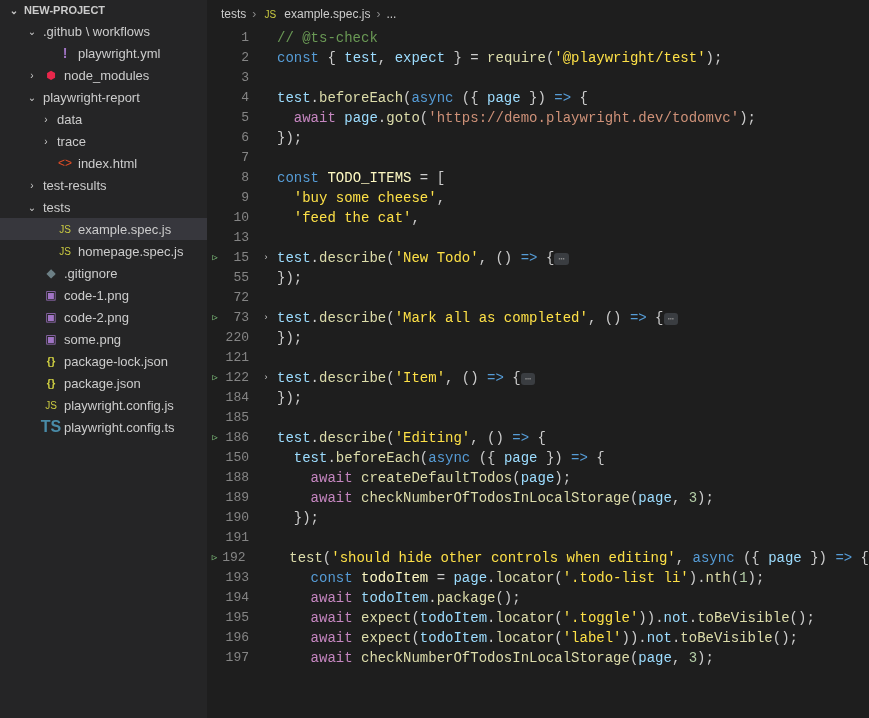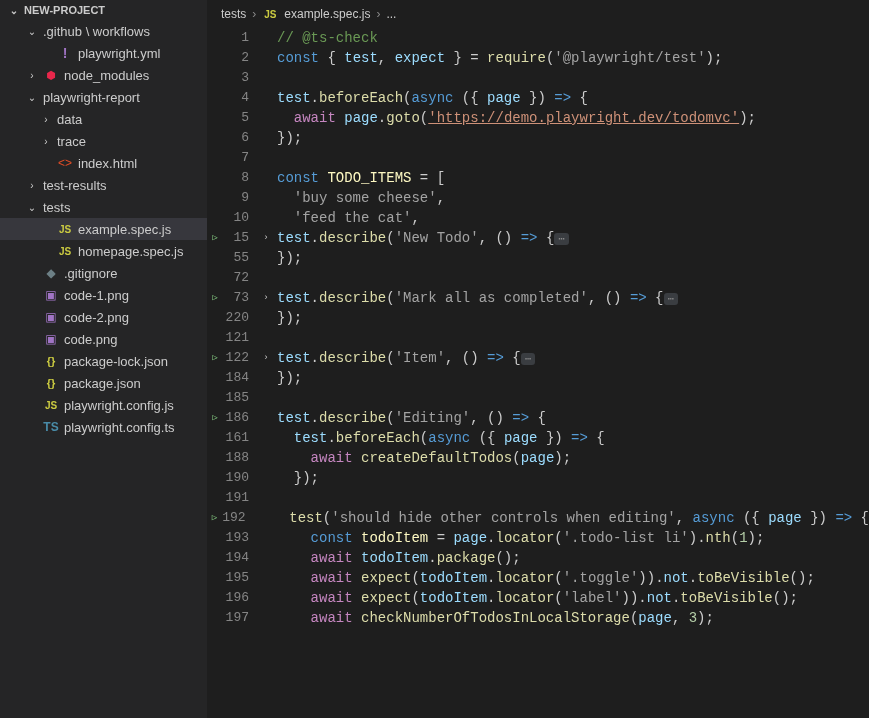--- a/index.html
+++ b/index.html
@@ -5,22 +5,22 @@
 *{margin:0;padding:0;box-sizing:border-box}
 body{font-family:'Segoe UI',Tahoma,sans-serif;font-size:13px;background:#1e1e1e;color:#cccccc;width:869px;height:718px;overflow:hidden;display:flex}
 .sidebar{width:207px;background:#252526;overflow-y:auto;flex-shrink:0}
 .sidebar-title{padding:4px 8px 4px 8px;font-size:11px;font-weight:700;color:#cccccc;display:flex;align-items:center;gap:4px}
 .tree-item{padding:2px 0 2px 14px;display:flex;align-items:center;gap:5px;font-size:13px;color:#cccccc;cursor:pointer;height:22px;white-space:nowrap}
 .tree-item.selected{background:#37373d}
 .tree-item.indent-1{padding-left:26px}
 .tree-item.indent-2{padding-left:40px}
 .chevron{width:12px;display:inline-flex;justify-content:center;font-size:10px;color:#cccccc}
 .icon{width:16px;height:16px;display:inline-flex;align-items:center;justify-content:center;font-size:12px}
-.icon-js{color:#cbcb41;font-weight:bold;font-size:10px}
-.icon-ts{color:#498ba7;font-weight:bold;font-size:12px}
+.icon-js{color:#cbcb41;font-weight:normal;font-size:10px}
+.icon-ts{color:#498ba7;font-weight:bold;font-size:16px}
 .icon-yml{color:#a074c4;font-weight:bold;font-size:14px}
 .icon-json{color:#cbcb41;font-weight:bold;font-size:11px}
 .icon-html{color:#e44d26;font-size:12px}
 .icon-git{color:#6d8086;font-size:12px}
 .icon-img{color:#a074c4;font-size:12px}
 .icon-mod{color:#e8274b;font-size:11px}
 .editor{flex:1;display:flex;flex-direction:column;background:#1e1e1e;overflow:hidden}
 .breadcrumb{padding:6px 14px;font-size:12px;color:#cccccc;display:flex;align-items:center;gap:6px}
 .breadcrumb .sep{color:#888}
 .code-area{flex:1;overflow:auto;font-family:Consolas,'Courier New',monospace;font-size:14px;line-height:20px}
@@ -29,24 +29,24 @@
 .gutter-num{width:36px;text-align:right;color:#858585;padding-right:10px;font-size:13px}
 .gutter-fold{width:14px;display:flex;align-items:center;justify-content:center;color:#c5c5c5;font-size:9px}
 .code-content{flex:1;white-space:pre;padding-left:4px}
 .play{color:#89d185;font-size:9px;cursor:pointer}
 .line.active{background:#2a2a2f}
 .c-comment{color:#6a9955}
 .c-keyword{color:#569cd6}
 .c-fn{color:#dcdcaa}
 .c-var{color:#9cdcfe}
 .c-const{color:#fef9c3}
-.c-string{color:#a3a3a3}
+.c-string{color:#fde047}
 .c-num{color:#b5cea8}
 .c-punct{color:#cccccc}
-.c-url{color:#ce9178;text-decoration:underline}
+.c-url{color:#ce9178;}
 .ellipsis{color:#888;background:#3a3d41;border-radius:3px;padding:0 4px;font-size:11px}
 .muted{color:#c586c0}
 </style>
 </head>
 <body>
 
 <div class="sidebar">
   <div class="sidebar-title">
     <span class="chevron">⌄</span>
     <span>NEW-PROJECT</span>
@@ -112,21 +112,21 @@
         <span>code-1.png</span>
       </div>
       <div class="tree-item indent-1">
         <span class="chevron"></span>
         <span class="icon icon-img">▣</span>
         <span>code-2.png</span>
       </div>
       <div class="tree-item indent-1">
         <span class="chevron"></span>
         <span class="icon icon-img">▣</span>
-        <span>code.png</span>
+        <span>some.png</span>
       </div>
       <div class="tree-item indent-1">
         <span class="chevron"></span>
         <span class="icon icon-json">{}</span>
         <span>package-lock.json</span>
       </div>
       <div class="tree-item indent-1">
         <span class="chevron"></span>
         <span class="icon icon-json">{}</span>
         <span>package.json</span>
@@ -208,20 +208,26 @@
         <div class="gutter-fold"></div>
         <div class="code-content"><span class="c-punct">  </span><span class="c-string">'buy some cheese'</span><span class="c-punct">,</span></div>
       </div>
       <div class="line">
         <div class="gutter-run"></div>
         <div class="gutter-num">10</div>
         <div class="gutter-fold"></div>
         <div class="code-content"><span class="c-punct">  </span><span class="c-string">'feed the cat'</span><span class="c-punct">,</span></div>
       </div>
       <div class="line">
+        <div class="gutter-run"></div>
+        <div class="gutter-num">13</div>
+        <div class="gutter-fold"></div>
+        <div class="code-content"></div>
+      </div>
+      <div class="line">
         <div class="gutter-run">
           <span class="play">▷</span>
         </div>
         <div class="gutter-num">15</div>
         <div class="gutter-fold">
           <span>›</span>
         </div>
         <div class="code-content"><span class="c-var">test</span><span class="c-punct">.</span><span class="c-fn">describe</span><span class="c-punct">(</span><span class="c-string">'New Todo'</span><span class="c-punct">, () </span><span class="c-keyword">=&gt;</span><span class="c-punct"> {</span><span class="ellipsis">⋯</span></div>
       </div>
       <div class="line">
@@ -283,29 +289,35 @@
       <div class="line">
         <div class="gutter-run">
           <span class="play">▷</span>
         </div>
         <div class="gutter-num">186</div>
         <div class="gutter-fold"></div>
         <div class="code-content"><span class="c-var">test</span><span class="c-punct">.</span><span class="c-fn">describe</span><span class="c-punct">(</span><span class="c-string">'Editing'</span><span class="c-punct">, () </span><span class="c-keyword">=&gt;</span><span class="c-punct"> {</span></div>
       </div>
       <div class="line">
         <div class="gutter-run"></div>
-        <div class="gutter-num">161</div>
+        <div class="gutter-num">150</div>
         <div class="gutter-fold"></div>
         <div class="code-content"><span class="c-punct">  </span><span class="c-var">test</span><span class="c-punct">.</span><span class="c-fn">beforeEach</span><span class="c-punct">(</span><span class="c-keyword">async</span><span class="c-punct"> ({ </span><span class="c-var">page</span><span class="c-punct"> }) </span><span class="c-keyword">=&gt;</span><span class="c-punct"> {</span></div>
       </div>
       <div class="line">
         <div class="gutter-run"></div>
         <div class="gutter-num">188</div>
         <div class="gutter-fold"></div>
         <div class="code-content"><span class="c-punct">    </span><span class="muted">await</span><span class="c-punct"> </span><span class="c-fn">createDefaultTodos</span><span class="c-punct">(</span><span class="c-var">page</span><span class="c-punct">);</span></div>
+      </div>
+      <div class="line">
+        <div class="gutter-run"></div>
+        <div class="gutter-num">189</div>
+        <div class="gutter-fold"></div>
+        <div class="code-content"><span class="c-punct">    </span><span class="muted">await</span><span class="c-punct"> </span><span class="c-fn">checkNumberOfTodosInLocalStorage</span><span class="c-punct">(</span><span class="c-var">page</span><span class="c-punct">, </span><span class="c-num">3</span><span class="c-punct">);</span></div>
       </div>
       <div class="line">
         <div class="gutter-run"></div>
         <div class="gutter-num">190</div>
         <div class="gutter-fold"></div>
         <div class="code-content"><span class="c-punct">  });</span></div>
       </div>
       <div class="line">
         <div class="gutter-run"></div>
         <div class="gutter-num">191</div>

